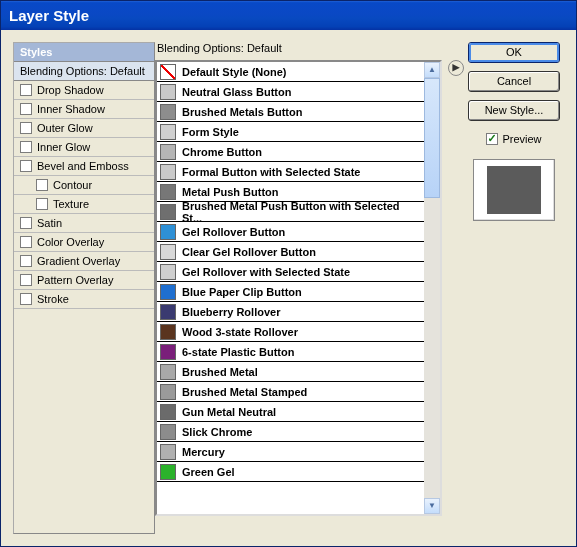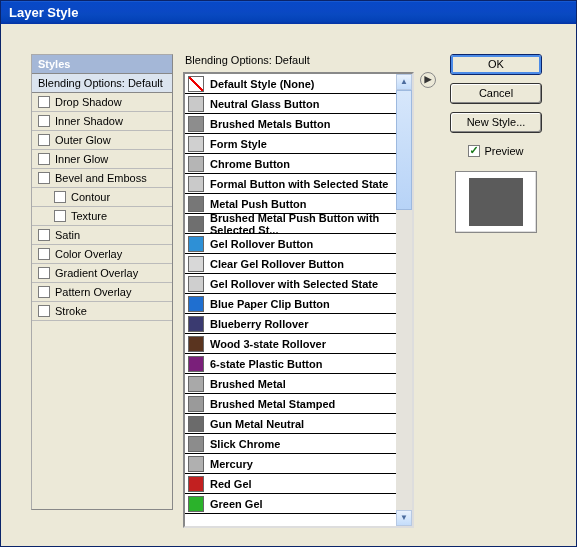--- a/index.html
+++ b/index.html
@@ -9,35 +9,34 @@
     font-size: 11px;
     background: #ece9d8;
   }
   .window {
     width: 577px;
     height: 547px;
     background: #ece9d8;
     border: 1px solid #0a246a;
   }
   .titlebar {
-    height: 23px;
+    height: 29px;
     background: linear-gradient(to bottom, #1e60d6 0%, #0849c7 6%, #0a48c4 45%, #0849c0 60%, #0441b6 88%, #0432a4 100%);
     display: flex;
     align-items: center;
     padding: 10px 8px;
     color: #fff;
-    font-size: 13px;
+    font-size: 15px;
     font-family: "Trebuchet MS", sans-serif;
     font-weight: bold;
   }
   .body {
     position: relative;
-    padding: 30px;
-    display: flex;
-    gap: 10px;
+    padding: 12px;
+    display: flex;
     height: calc(100% - 29px);
   }
   .left-panel {
     width: 142px;
     background: #ece9d8;
     border: 1px solid #888;
     border-top-color: #aaa;
     border-left-color: #aaa;
     display: flex;
     flex-direction: column;
@@ -348,24 +347,20 @@
                 <span class="swatch" style="background: rgb(107, 107, 107);"></span>
                 <span>Gun Metal Neutral</span>
               </div>
               <div class="style-row">
                 <span class="swatch" style="background: rgb(140, 140, 140);"></span>
                 <span>Slick Chrome</span>
               </div>
               <div class="style-row">
                 <span class="swatch" style="background: rgb(176, 176, 176);"></span>
                 <span>Mercury</span>
-              </div>
-              <div class="style-row">
-                <span class="swatch" style="background: rgb(194, 32, 32);"></span>
-                <span>Red Gel</span>
               </div>
               <div class="style-row">
                 <span class="swatch" style="background: rgb(43, 178, 43);"></span>
                 <span>Green Gel</span>
               </div>
             </div>
           <div class="scroll-v">
             <div class="scroll-btn">▲</div>
             <div class="scroll-track">
               <div class="scroll-thumb"></div>

